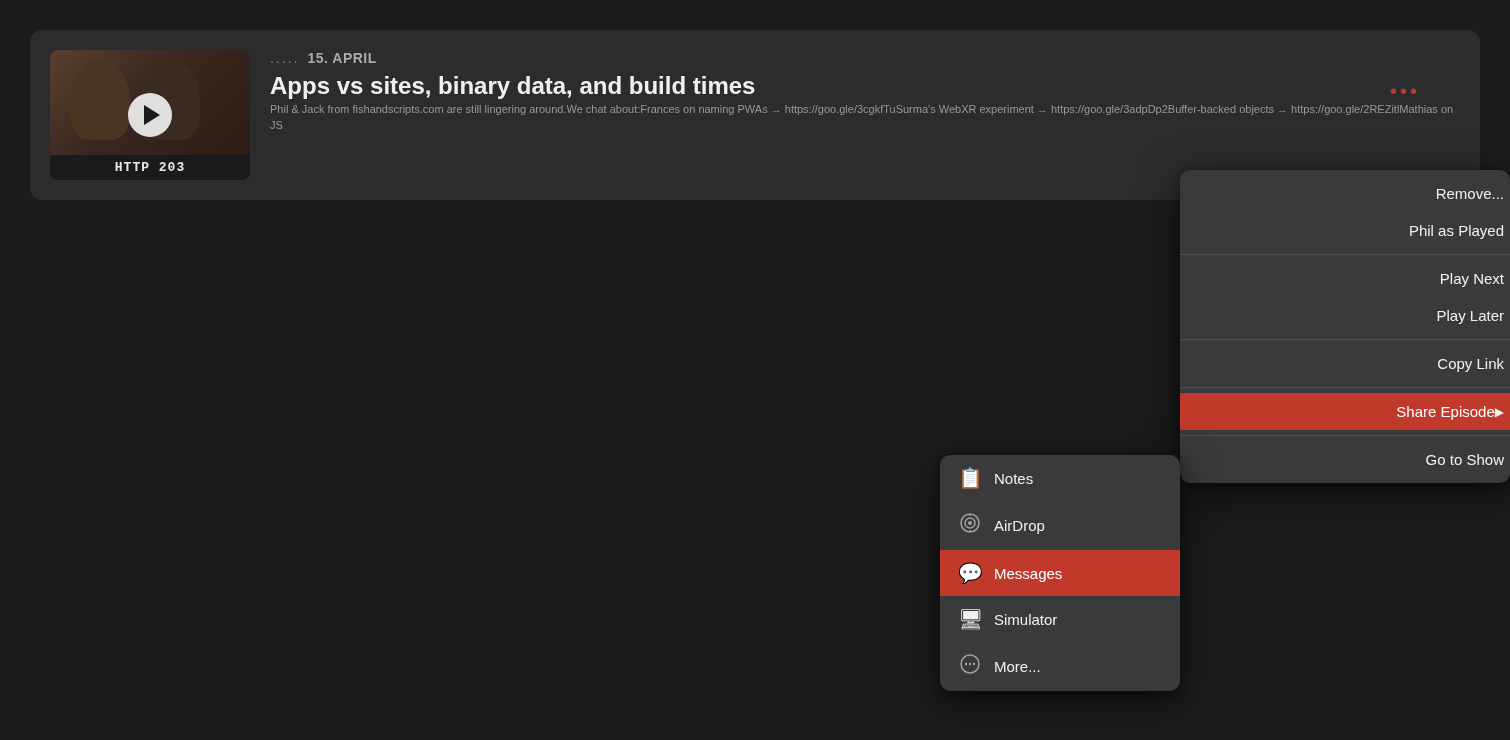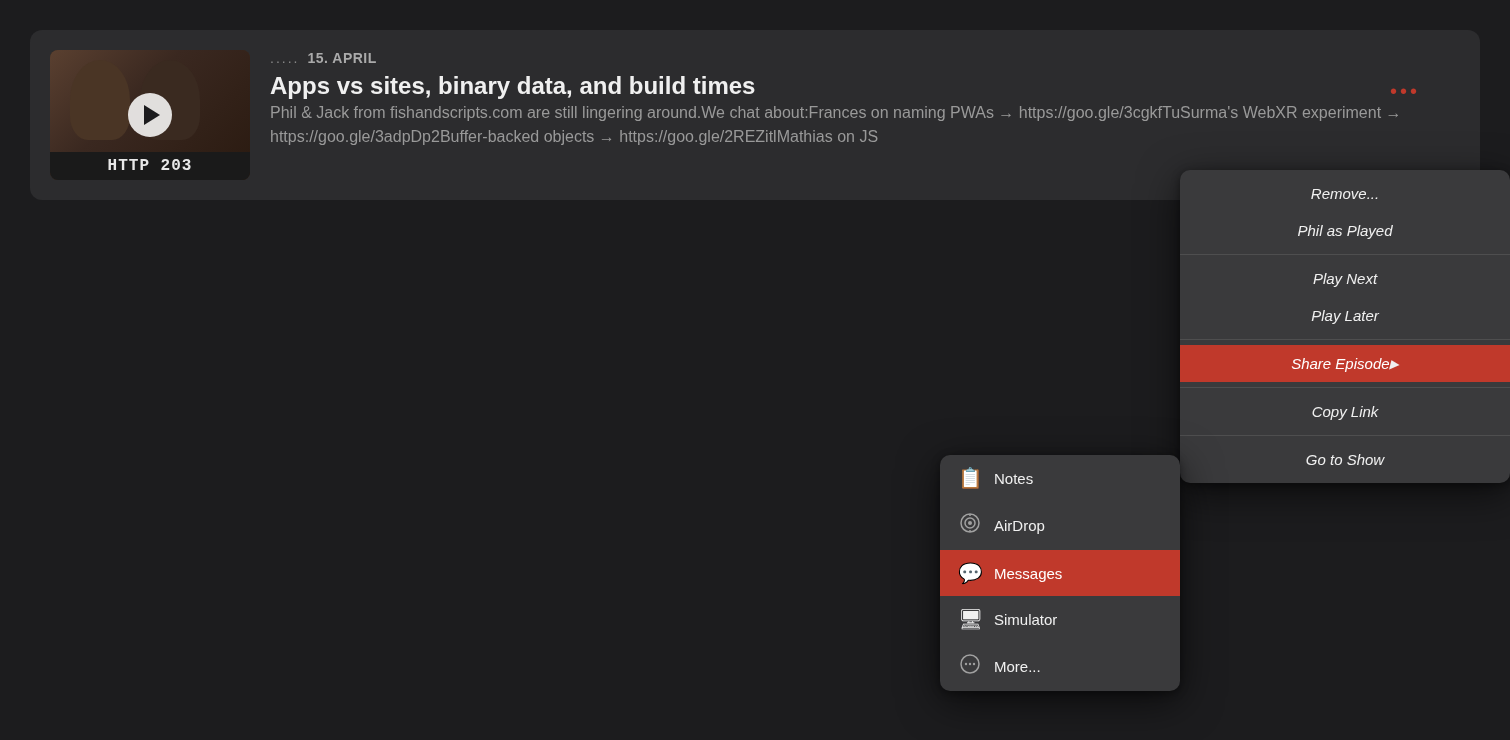--- a/index.html
+++ b/index.html
@@ -90,21 +90,21 @@
     }
 
     .thumbnail-label {
       position: absolute;
       bottom: 0;
       left: 0;
       right: 0;
       background: #1a1a1a;
       color: #e8e8e8;
       font-family: "Courier New", monospace;
-      font-size: 16px;
+      font-size: 13px;
       font-weight: bold;
       text-align: center;
       padding: 5px 4px;
       letter-spacing: 1px;
     }
 
     .episode-info {
       flex: 1;
       min-width: 0;
     }
@@ -131,21 +131,21 @@
 
     .episode-title {
       font-size: 24px;
       font-weight: 600;
       color: #f0f0f0;
       line-height: 1.2;
     }
 
     .episode-description {
       color: #999;
-      font-size: 16px;
+      font-size: 11px;
       line-height: 1.5;
       overflow: hidden;
       display: -webkit-box;
       -webkit-line-clamp: 3;
       -webkit-box-orient: vertical;
     }
 
     .more-button {
       position: absolute;
       top: 50px;
@@ -176,24 +176,23 @@
       border-bottom: 1px solid rgba(255,255,255,0.1);
     }
 
     .menu-item {
       padding: 10px 6px;
       color: #f0f0f0;
       font-size: 15px;
       cursor: pointer;
       display: flex;
       align-items: center;
-      justify-content: center;
+      justify-content: flex-end;
       transition: background 0.1s;
       white-space: nowrap;
-      font-style: italic;
     }
 
     .menu-item.active {
       background: #c0392b;
       color: #fff;
     }
 
     .menu-item .chevron {
       font-size: 12px;
       color: #f0f0f0;
@@ -281,29 +280,29 @@
     <div class="menu-section">
       <div class="menu-item">
         <span>Play Next</span>
       </div>
       <div class="menu-item">
         <span>Play Later</span>
       </div>
     </div>
 
     <div class="menu-section">
+      <div class="menu-item">
+        <span>Copy Link</span>
+      </div>
+    </div>
+
+    <div class="menu-section">
       <div class="menu-item active">
         <span>Share Episode</span>
         <span class="chevron">▶</span>
-      </div>
-    </div>
-
-    <div class="menu-section">
-      <div class="menu-item">
-        <span>Copy Link</span>
       </div>
     </div>
 
     <div class="menu-section">
       <div class="menu-item">
         <span>Go to Show</span>
       </div>
     </div>
   </div>
 

